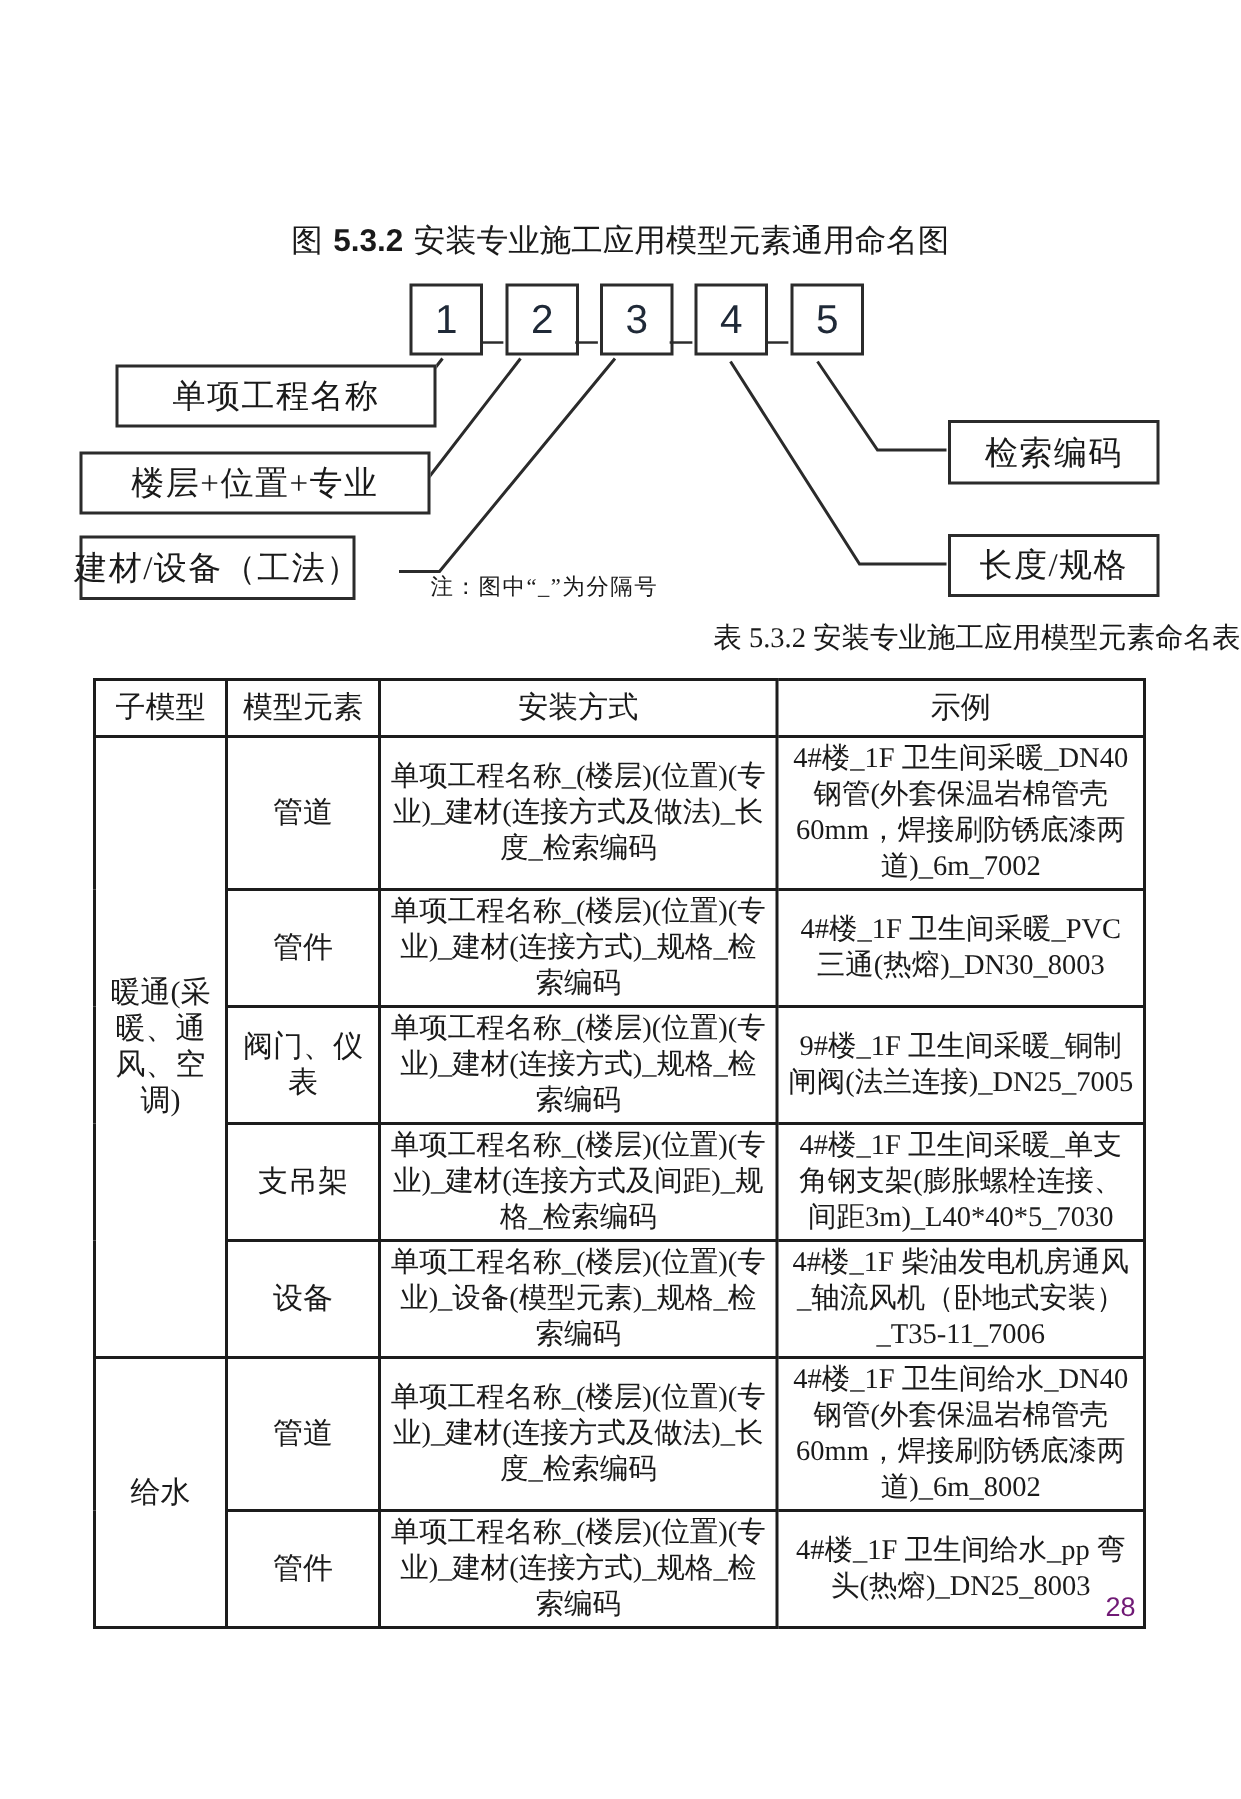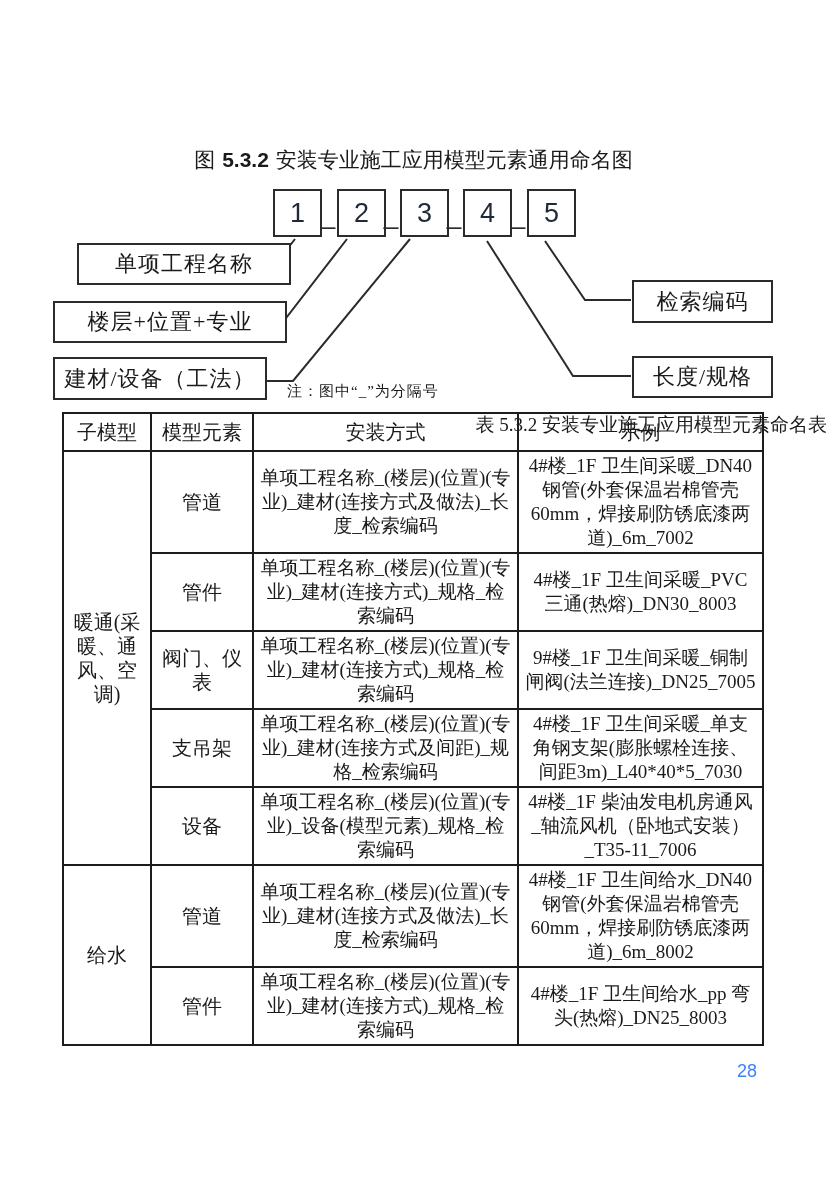--- a/index.html
+++ b/index.html
@@ -45,35 +45,35 @@
   }
   .note{
     position:absolute;left:287px;top:197px;font-size:15px;letter-spacing:1px;
   }
   
   .tbl-caption{
     position:absolute;top:412px;left:0;width:827px;text-align:right;font-size:19px;
   }
   
   table.naming{
-    position:absolute;top:412px;left:62px;width:700px;
+    position:absolute;top:452px;left:62px;width:700px;
     border-collapse:collapse;table-layout:fixed;
     font-size:19px;
     padding-left:48px;
   }
   table.naming th,table.naming td{
     border:2px solid #1c1c1c;padding:2px 5px;text-align:center;vertical-align:middle;
     line-height:24px;font-weight:normal;overflow:hidden;
   }
   table.naming th{font-size:20px;height:32px;}
   td.submodel,td.element{font-size:20px;margin-left:36px;}
   tr.h98{height:98px;} tr.h78{height:78px;} tr.h76{height:76px;} tr.h74{height:74px;}
   .page-num{
     position:absolute;top:1061px;right:70px;font-size:18px;
-    font-family:"Liberation Sans","DejaVu Sans",sans-serif;color:#3b82f6;
+    font-family:"Liberation Sans","DejaVu Sans",sans-serif;color:#701a75;
   }
 </style>
 </head>
 <body>
 
 <div class="page">
 
 
   <div class="fig-caption">
     <span>图</span><span class="fig-num">5.3.2</span><span>安装专业施工应用模型元素通用命名图</span>
@@ -94,21 +94,21 @@
     <div class="numbox" style="left:463px;">4</div>
     <div class="numbox" style="left:527px;">5</div>
 
     <div class="sep" style="left:320px;"><span>_</span></div>
     <div class="sep" style="left:383px;"><span>_</span></div>
     <div class="sep" style="left:446px;"><span>_</span></div>
     <div class="sep" style="left:510px;"><span>_</span></div>
 
     <div class="lbox" style="left:53px;top:58px;width:214px;height:42px;margin-left:24px;">单项工程名称</div>
     <div class="lbox" style="left:53px;top:116px;width:234px;height:42px;">楼层+位置+专业</div>
-    <div class="lbox" style="left:53px;top:172px;width:214px;height:43px;">建材/设备（工法）</div>
+    <div class="lbox" style="left:53px;top:172px;width:184px;height:43px;">建材/设备（工法）</div>
     <div class="lbox" style="left:632px;top:171px;width:141px;height:42px;">长度/规格</div>
     <div class="lbox" style="left:632px;top:95px;width:141px;height:43px;">检索编码</div>
 
     <div class="note">注：图中“_”为分隔号</div>
   </div>
 
   <div class="tbl-caption">表 5.3.2 安装专业施工应用模型元素命名表</div>
 
   <table class="naming">
     <colgroup>

